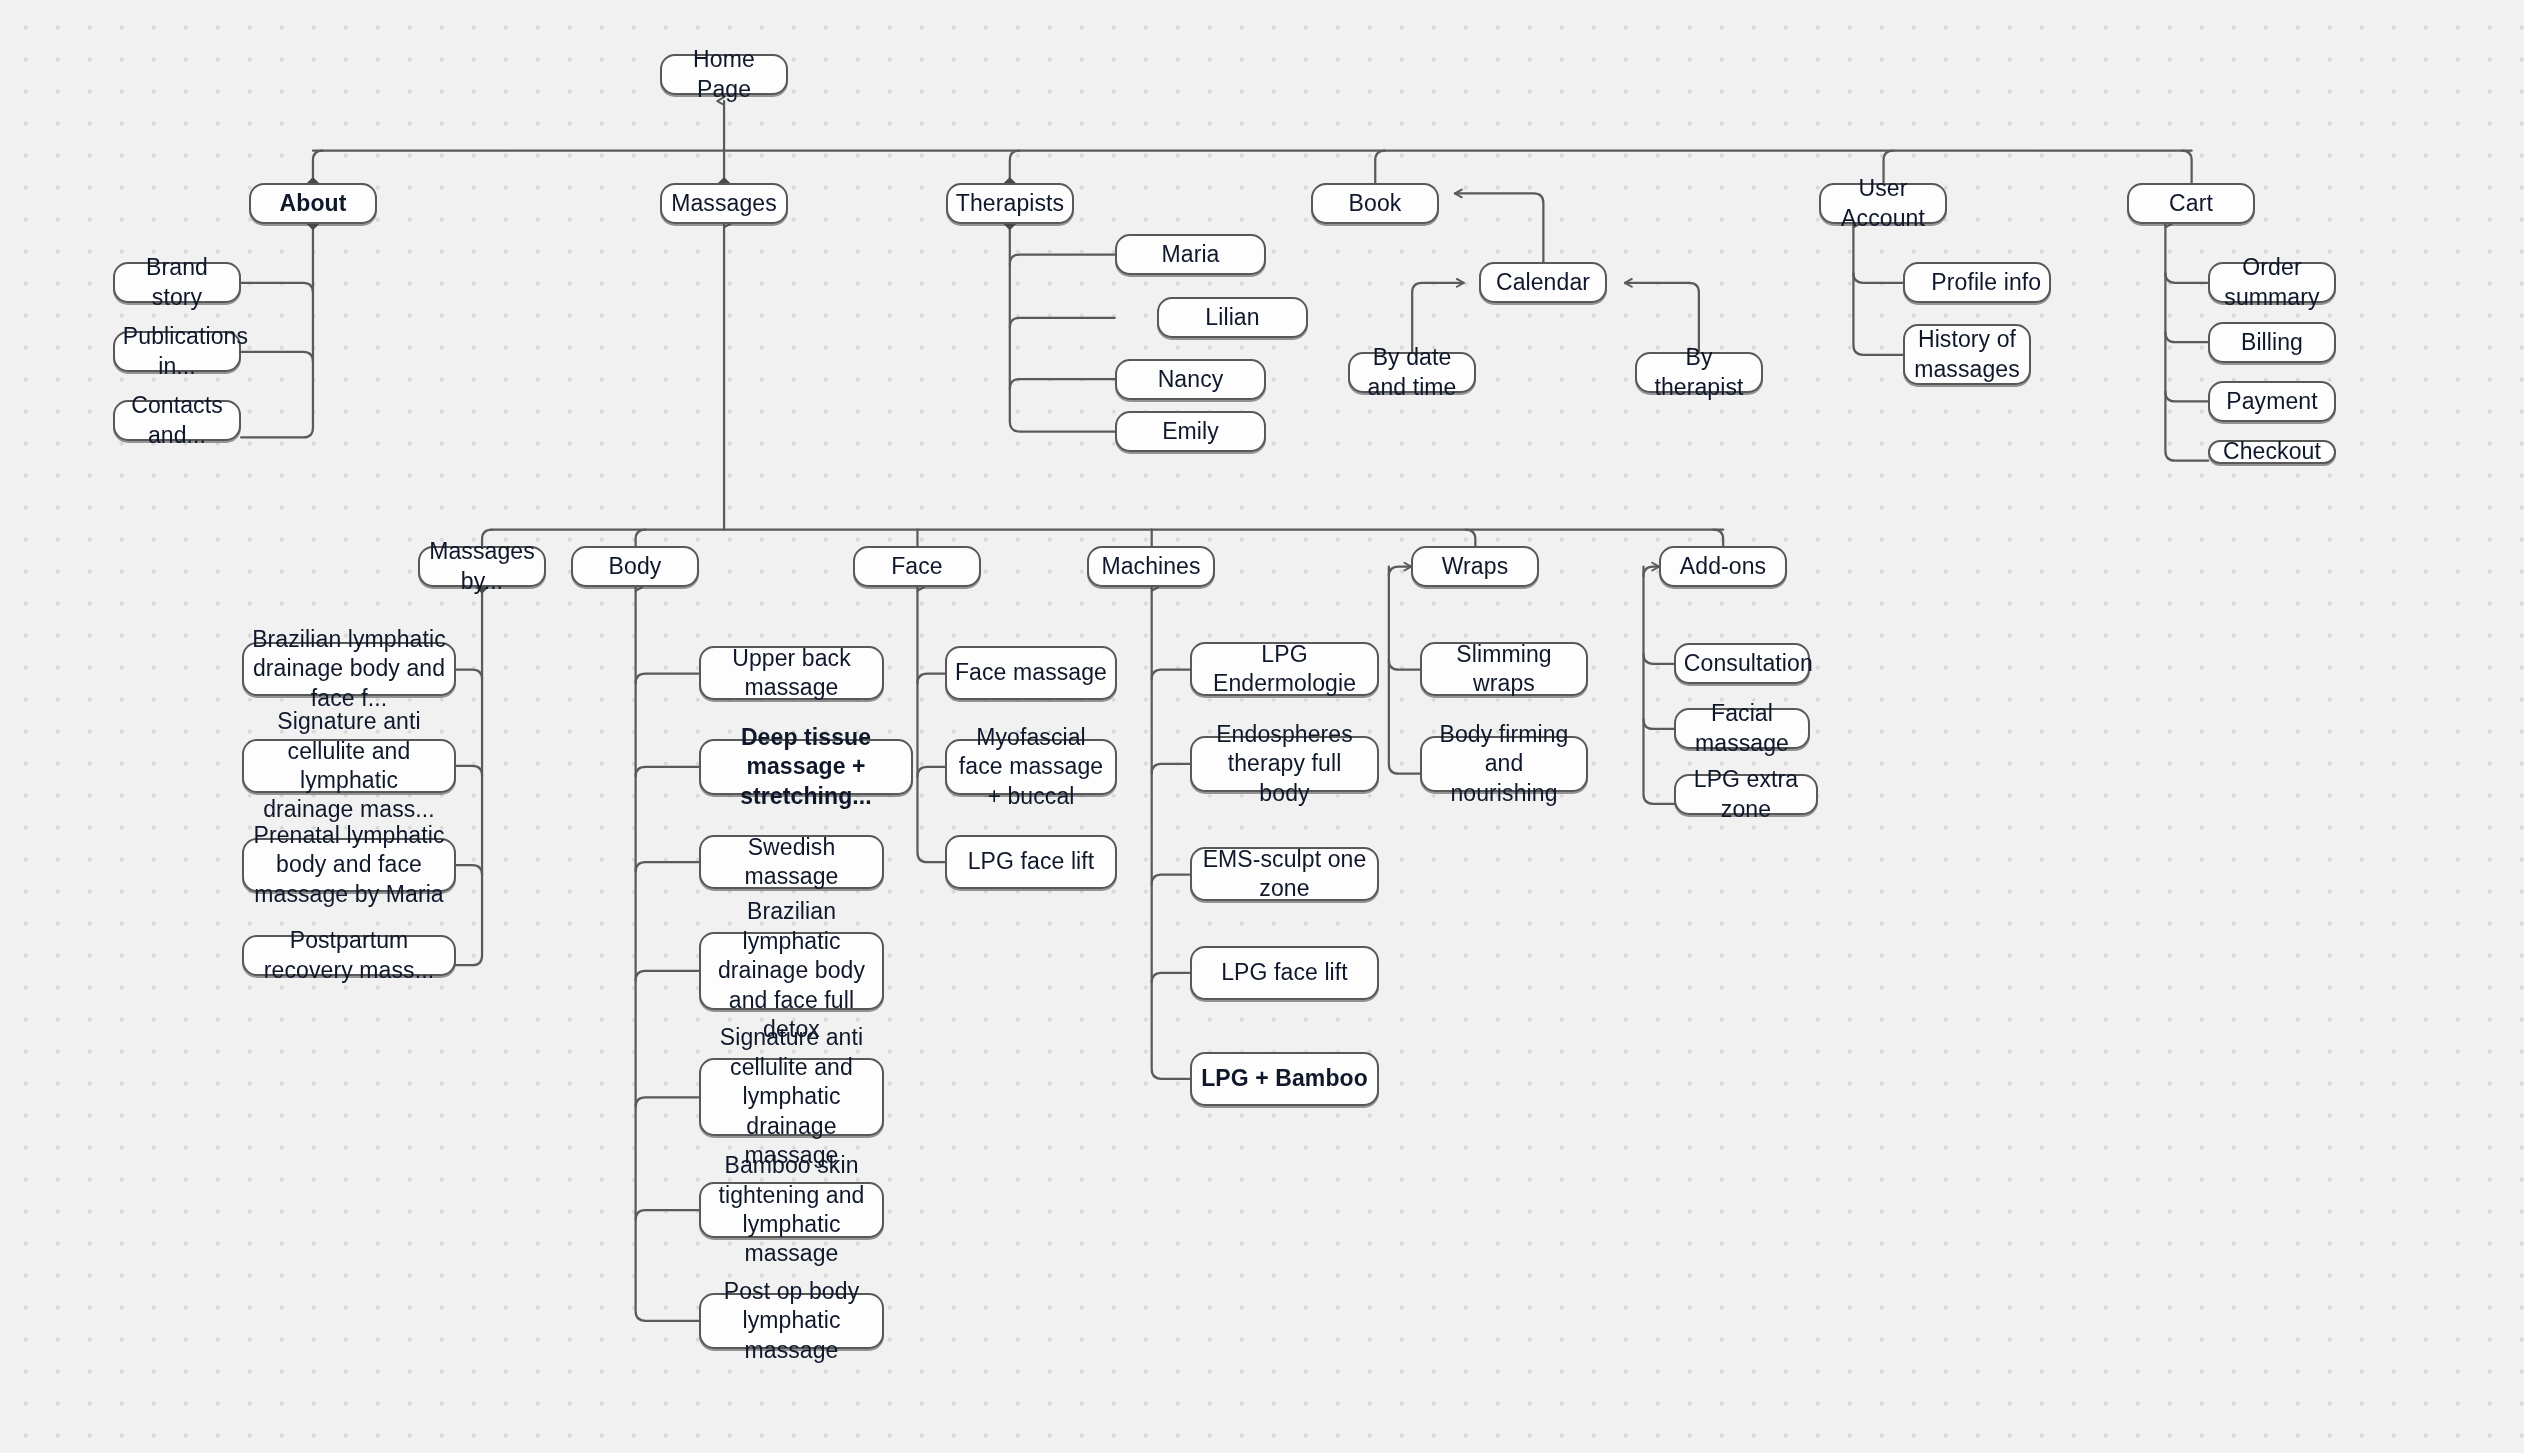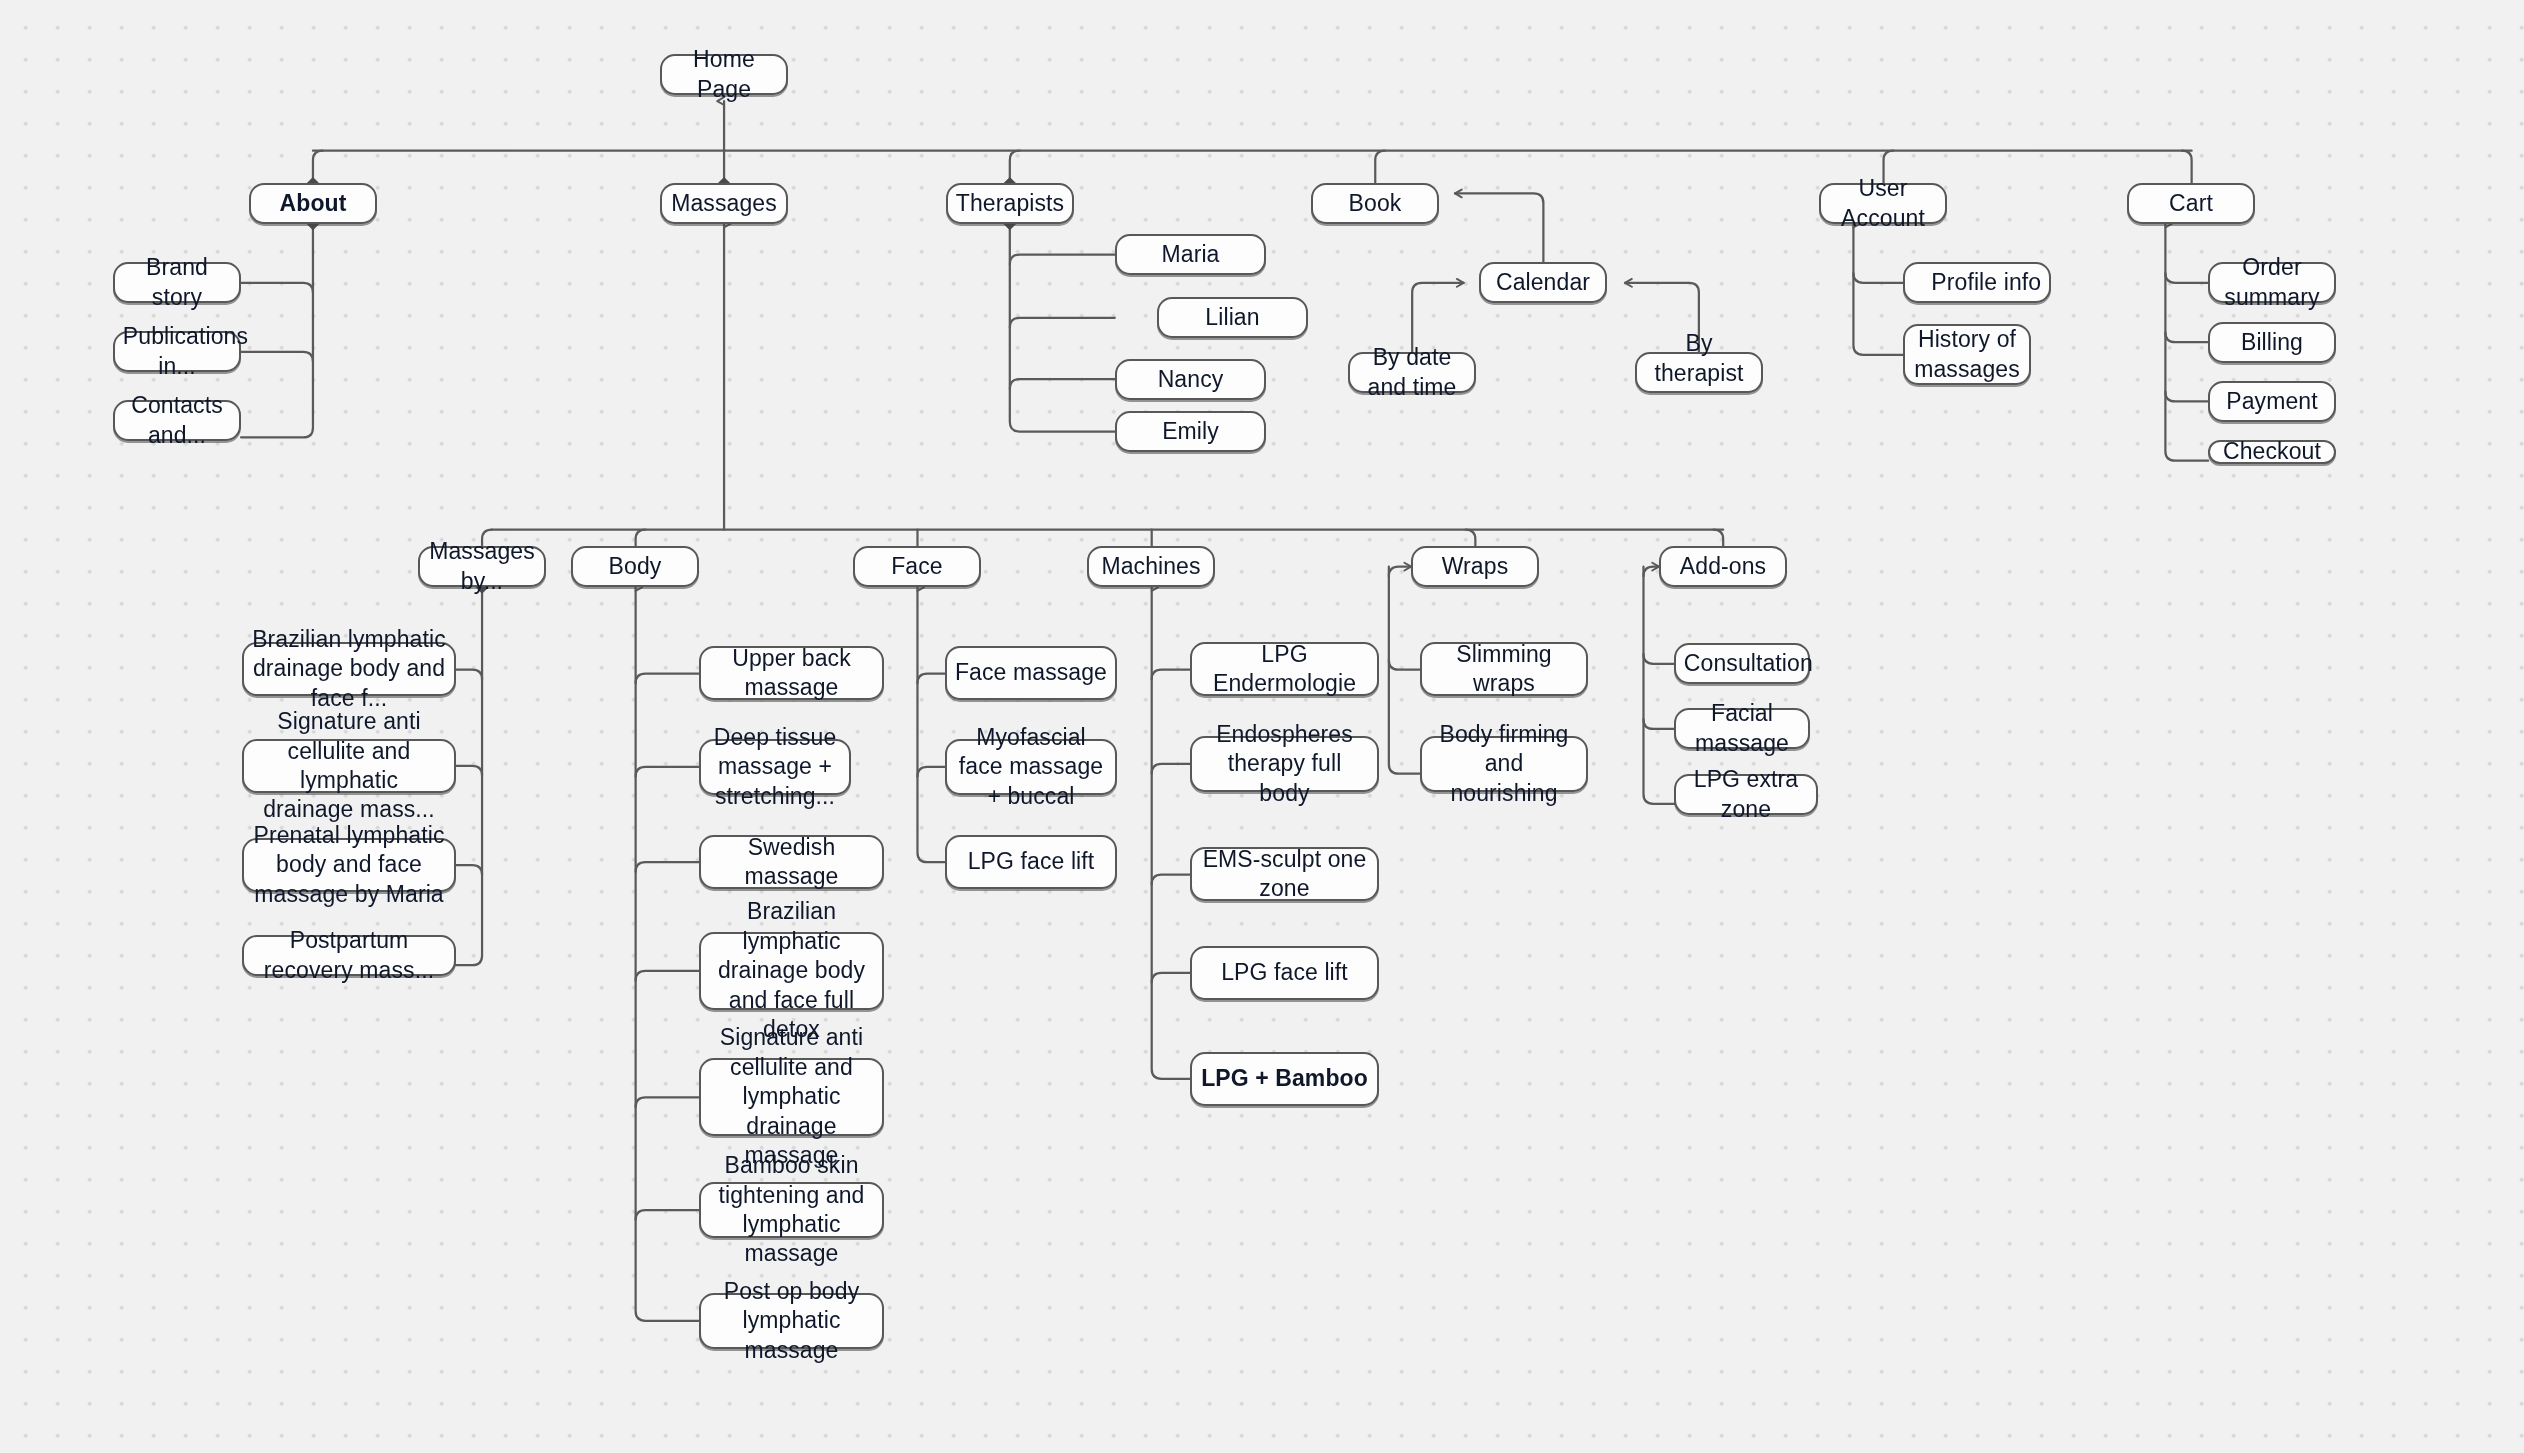--- a/index.html
+++ b/index.html
@@ -207,21 +207,21 @@
   <div class="node" style="left: 1115px; top: 411px; width: 151px; height: 41px;">
       <span class="lbl">Emily</span>
     </div>
 
   <div class="node" style="left: 1479px; top: 262px; width: 128px; height: 41px;">
       <span class="lbl">Calendar</span>
     </div>
   <div class="node" style="left: 1348px; top: 352px; width: 128px; height: 41px;">
       <span class="lbl">By date and time</span>
     </div>
-  <div class="node" style="left: 1635px; top: 352px; width: 128px; height: 41px; align-items: flex-end;">
+  <div class="node" style="left: 1635px; top: 352px; width: 128px; height: 41px;">
       <span class="lbl">By therapist</span>
     </div>
 
   <div class="node" style="left: 1903px; top: 262px; width: 148px; height: 41px; text-align: right;">
       <span class="lbl">Profile info</span>
     </div>
   <div class="node" style="left: 1903px; top: 324px; width: 128px; height: 61px;">
       <span class="lbl">History of massages</span>
     </div>
 
@@ -266,21 +266,21 @@
   <div class="node" style="left: 242px; top: 838px; width: 214px; height: 54px;">
       <span class="lbl">Prenatal lymphatic body and face massage by Maria</span>
     </div>
   <div class="node" style="left: 242px; top: 935px; width: 214px; height: 41px;">
       <span class="lbl">Postpartum recovery mass...</span>
     </div>
 
   <div class="node" style="left: 699px; top: 646px; width: 185px; height: 54px;">
       <span class="lbl">Upper back massage</span>
     </div>
-  <div class="node" style="left: 699px; top: 739px; width: 152px; height: 56px;">
+  <div class="node" style="left: 699px; top: 739px; width: 214px; height: 56px; font-weight: bold;">
       <span class="lbl">Deep tissue massage + stretching...</span>
     </div>
   <div class="node" style="left: 699px; top: 835px; width: 185px; height: 54px;">
       <span class="lbl">Swedish massage</span>
     </div>
   <div class="node" style="left: 699px; top: 932px; width: 185px; height: 78px;">
       <span class="lbl">Brazilian lymphatic drainage body and face full detox</span>
     </div>
   <div class="node" style="left: 699px; top: 1058px; width: 185px; height: 78px;">
       <span class="lbl">Signature anti cellulite and lymphatic drainage massage</span>

